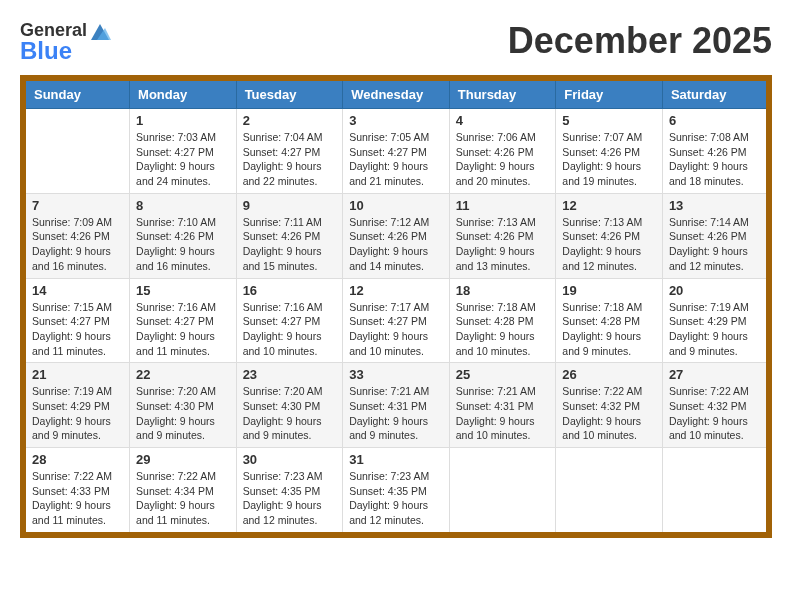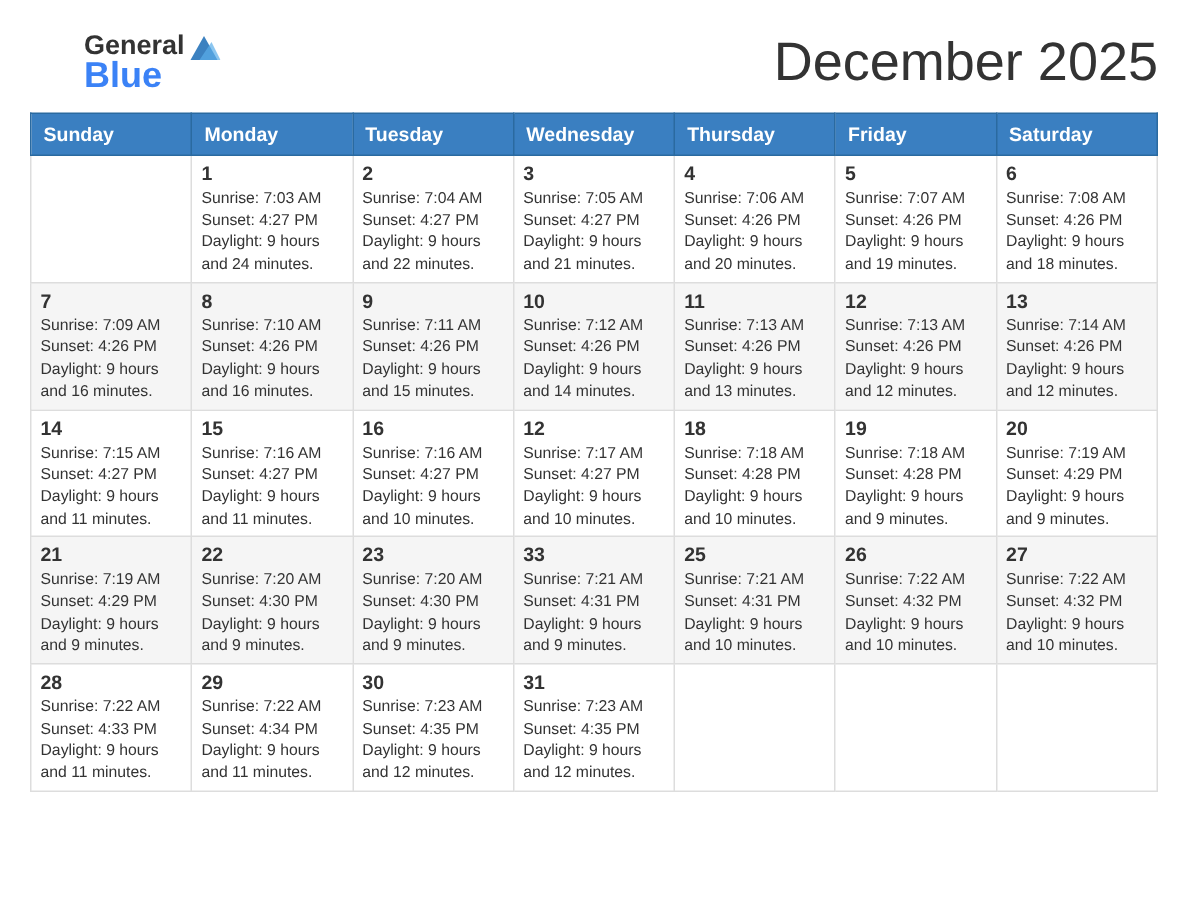--- a/index.html
+++ b/index.html
@@ -13,48 +13,47 @@
     .header {
       display: flex;
       justify-content: space-between;
       align-items: flex-start;
       margin-bottom: 10px;
     }
     .logo {
       display: flex;
       align-items: flex-start;
       gap: 2px;
-      margin-left: 36px;
     }
     .logo-text-general {
       font-size: 18px;
       font-weight: bold;
       color: #333;
     }
     .logo-text-blue {
       font-size: 24px;
       font-weight: bold;
       color: #3b82f6;
     }
     .title-block {
       text-align: right;
     }
     .month-title {
       font-size: 36px;
-      font-weight: normal;
+      font-weight: bold;
       color: #333;
     }
     .location {
       font-size: 15px;
       color: #555;
     }
     .calendar {
       width: 100%;
       border-collapse: collapse;
-      border: 1px solid #a16207;
+      border: 6px solid #a16207;
     }
     .calendar th {
       background-color: #3a7fc1;
       color: #fff;
       text-align: left;
       padding: 6px 8px;
       font-size: 13px;
       border: 1px solid #2a6aa0;
     }
     .calendar td {

